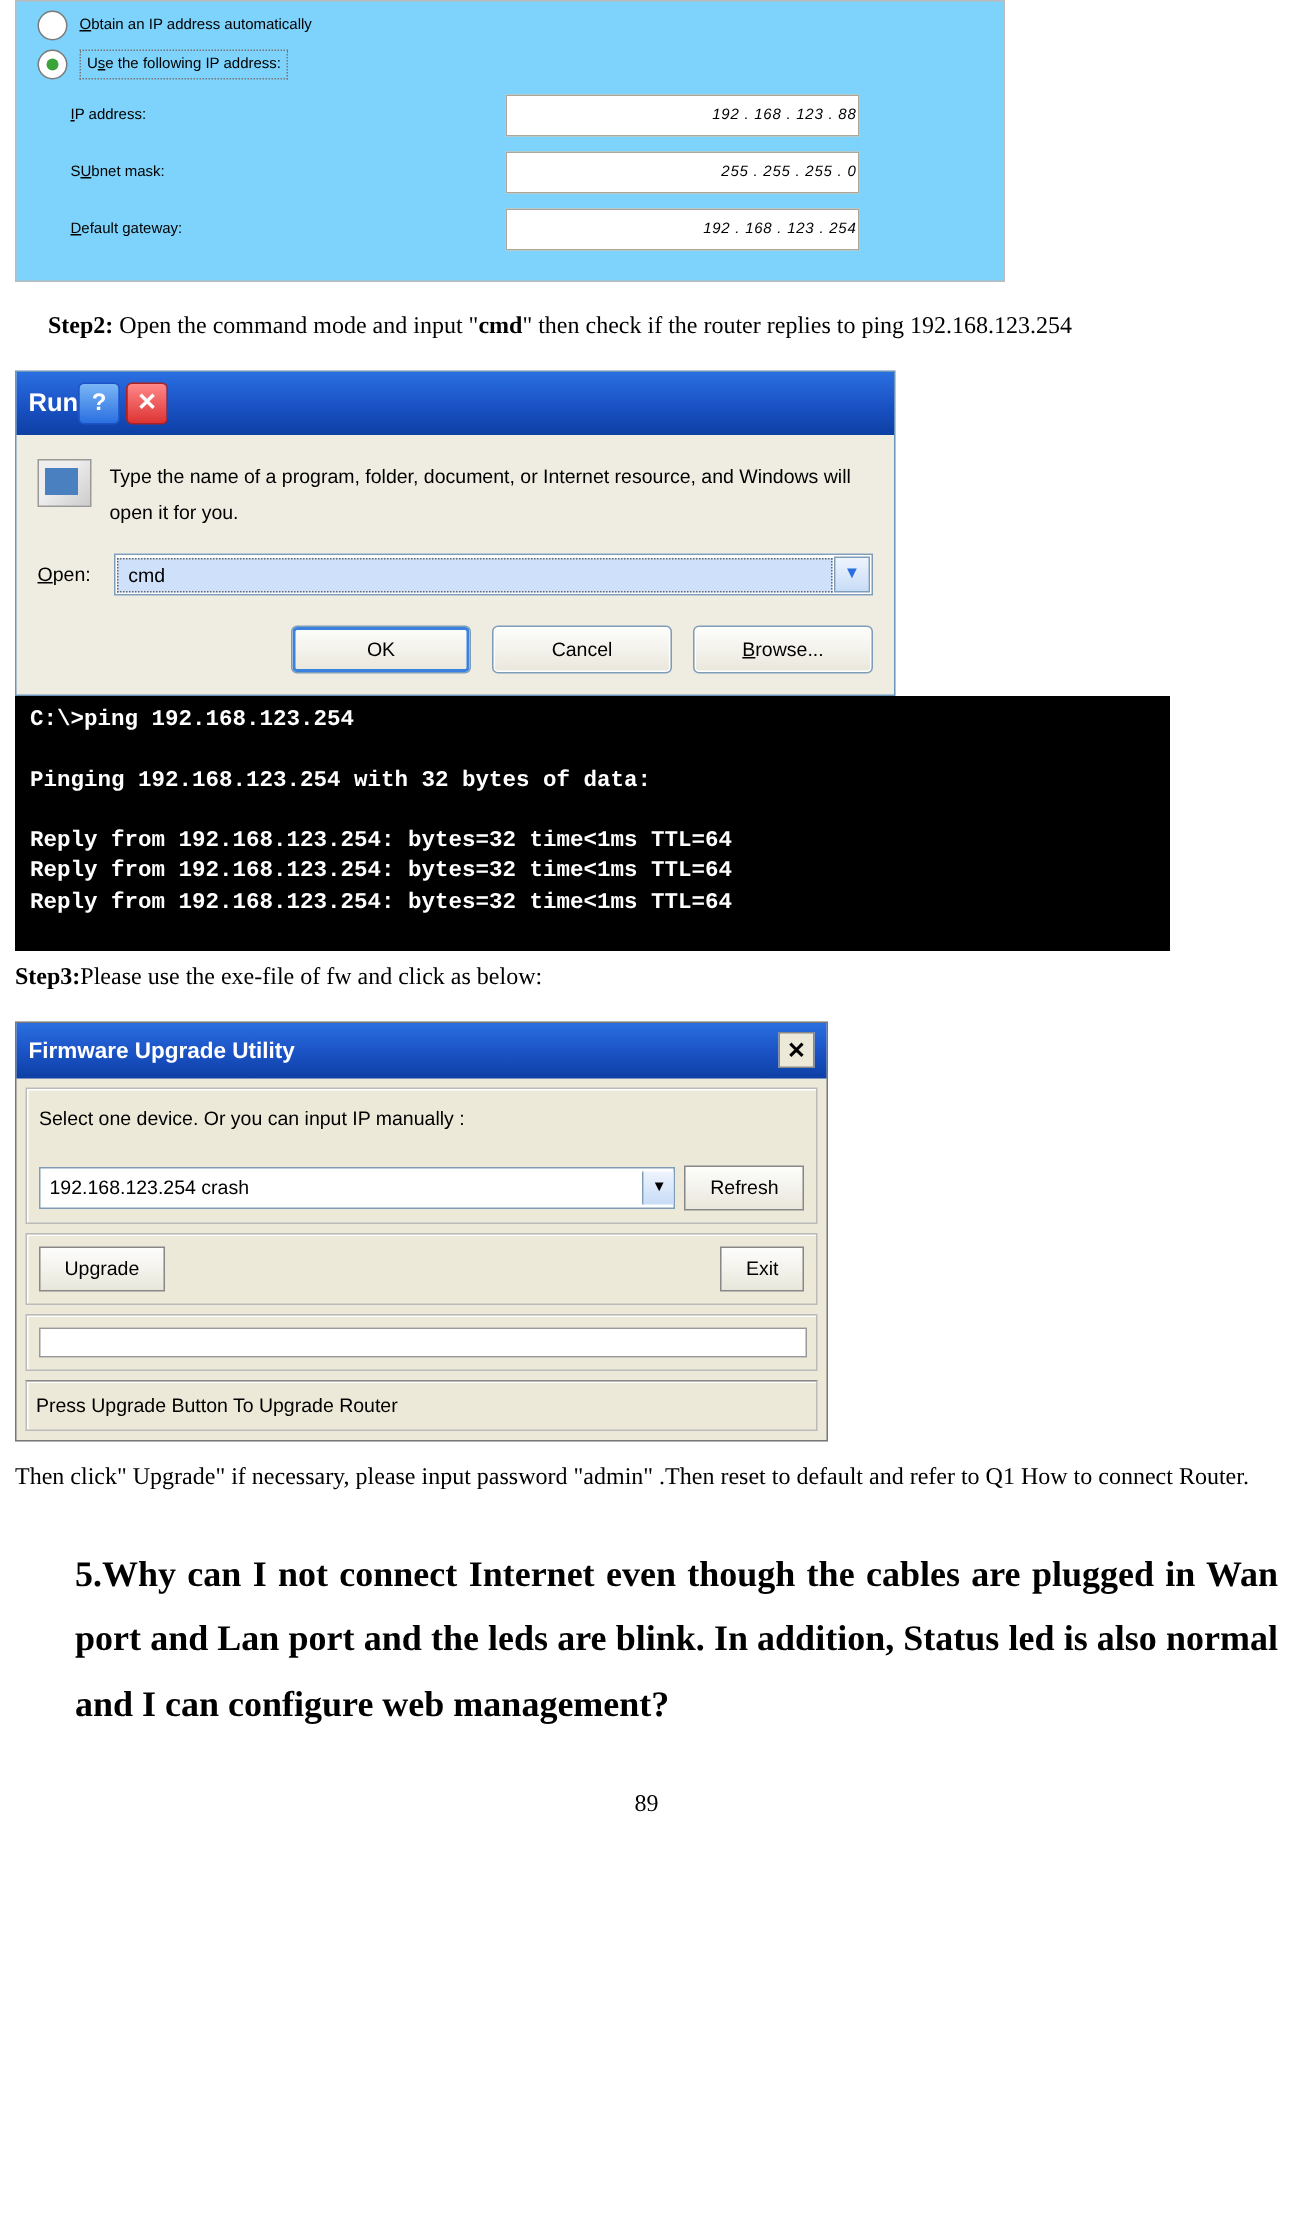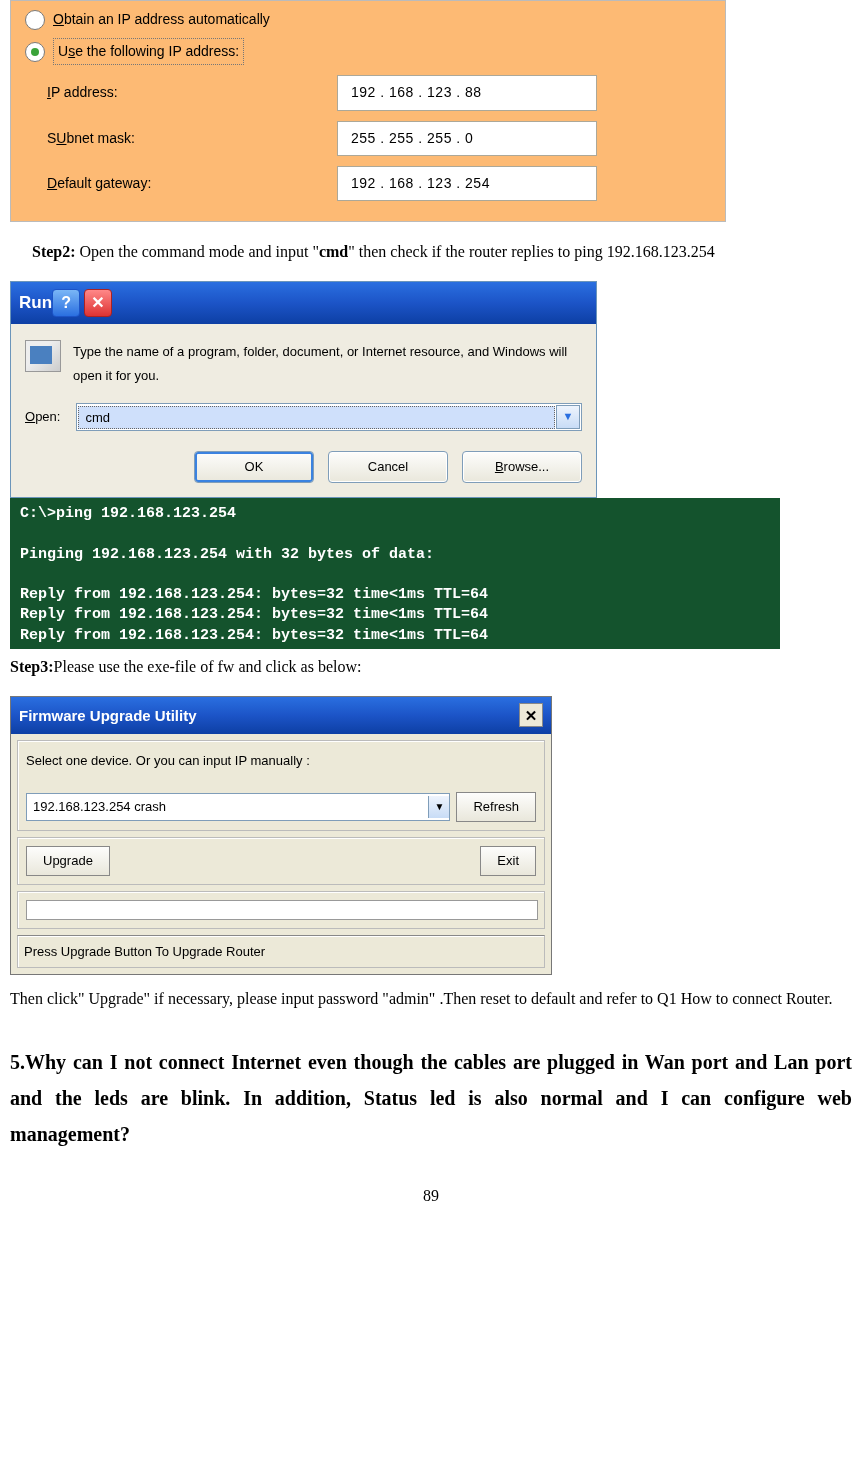--- a/index.html
+++ b/index.html
@@ -10,26 +10,26 @@
     width: 862px;
     font-size: 16px;
     line-height: 1.8;
   }
   .page {
     padding: 0 10px 20px 10px;
   }
 
   
   .tcpip-panel {
-    width: 716px;
+    width: 660px;
     border: 1px solid #bbb;
-    background: #fdba74;
+    background: #7dd3fc;
     margin-bottom: 16px;
     font-family: Tahoma, Arial, sans-serif;
-    font-size: 14px;
+    font-size: 10px;
     padding: 0 10px 10px 10px;
     box-sizing: border-box;
   }
   .radio-row {
     display: flex;
     align-items: center;
     margin: 6px 0;
   }
   .radio-outer {
     width: 18px; height: 18px;
@@ -53,23 +53,24 @@
     align-items: center;
     margin: 10px 0 10px 26px;
   }
   .ip-row label {
     width: 290px;
   }
   .ip-box {
     border: 1px solid #aca899;
     background: #fff;
     width: 232px;
-    padding: 4px 13px;
+    padding: 4px 1px;
     display: flex;
-    justify-content: flex-start;
+    justify-content: flex-end;
+    font-style: italic;
   }
   .ip-box span {
     font-family: Tahoma, Arial, sans-serif;
     letter-spacing: 0.5px;
   }
   .underline-first { text-decoration: underline; }
 
   
   .body-text {
     margin: 12px 0 14px 22px;
@@ -142,24 +143,24 @@
   .win-btn{
     min-width:118px; height:30px; border:1px solid #7f9db9; border-radius:4px;
     background:linear-gradient(#fdfdfc,#e9e7db); font-family:Tahoma,Arial,sans-serif; font-size:13px;
     display:flex;align-items:center;justify-content:center; box-shadow:0 0 0 1px #fff inset;
   }
   .win-btn.default{ box-shadow:0 0 0 2px #3a82e0 inset;}
 
   
   .cmd {
     width: 750px;
-    background:#14532d; color:#fff;
+    background:#000000; color:#fff;
     font-family: "Courier New", monospace;
     font-size:15px;
-    padding:6px 10px 3px 10px;
+    padding:6px 10px 22px 10px;
     white-space:pre;
     line-height:1.35;
     font-weight:bold;
   }
 
   
   .fw-dialog{
     width: 540px;
     border:1px solid #777;
     background:#ece9d8;
@@ -199,23 +200,24 @@
     border:1px solid #999; background:#fff; height:18px; width:100%;
   }
   .fw-status{
     border:1px solid #bbb; border-top:1px solid #888; background:#ece9d8; padding:4px 6px;
     box-shadow: 1px 1px 0 #fff inset;
   }
 
   
   .question{
     font-weight:bold;
-    font-size:20px;
+    font-size:24px;
     margin-top:30px;
     text-align:justify;
+    margin-left:40px;
   }
   .page-num{
     text-align:center; margin-top:30px; font-size:16px;
   }
 </style>
 </head>
 <body>
 
 <div class="page">
 

